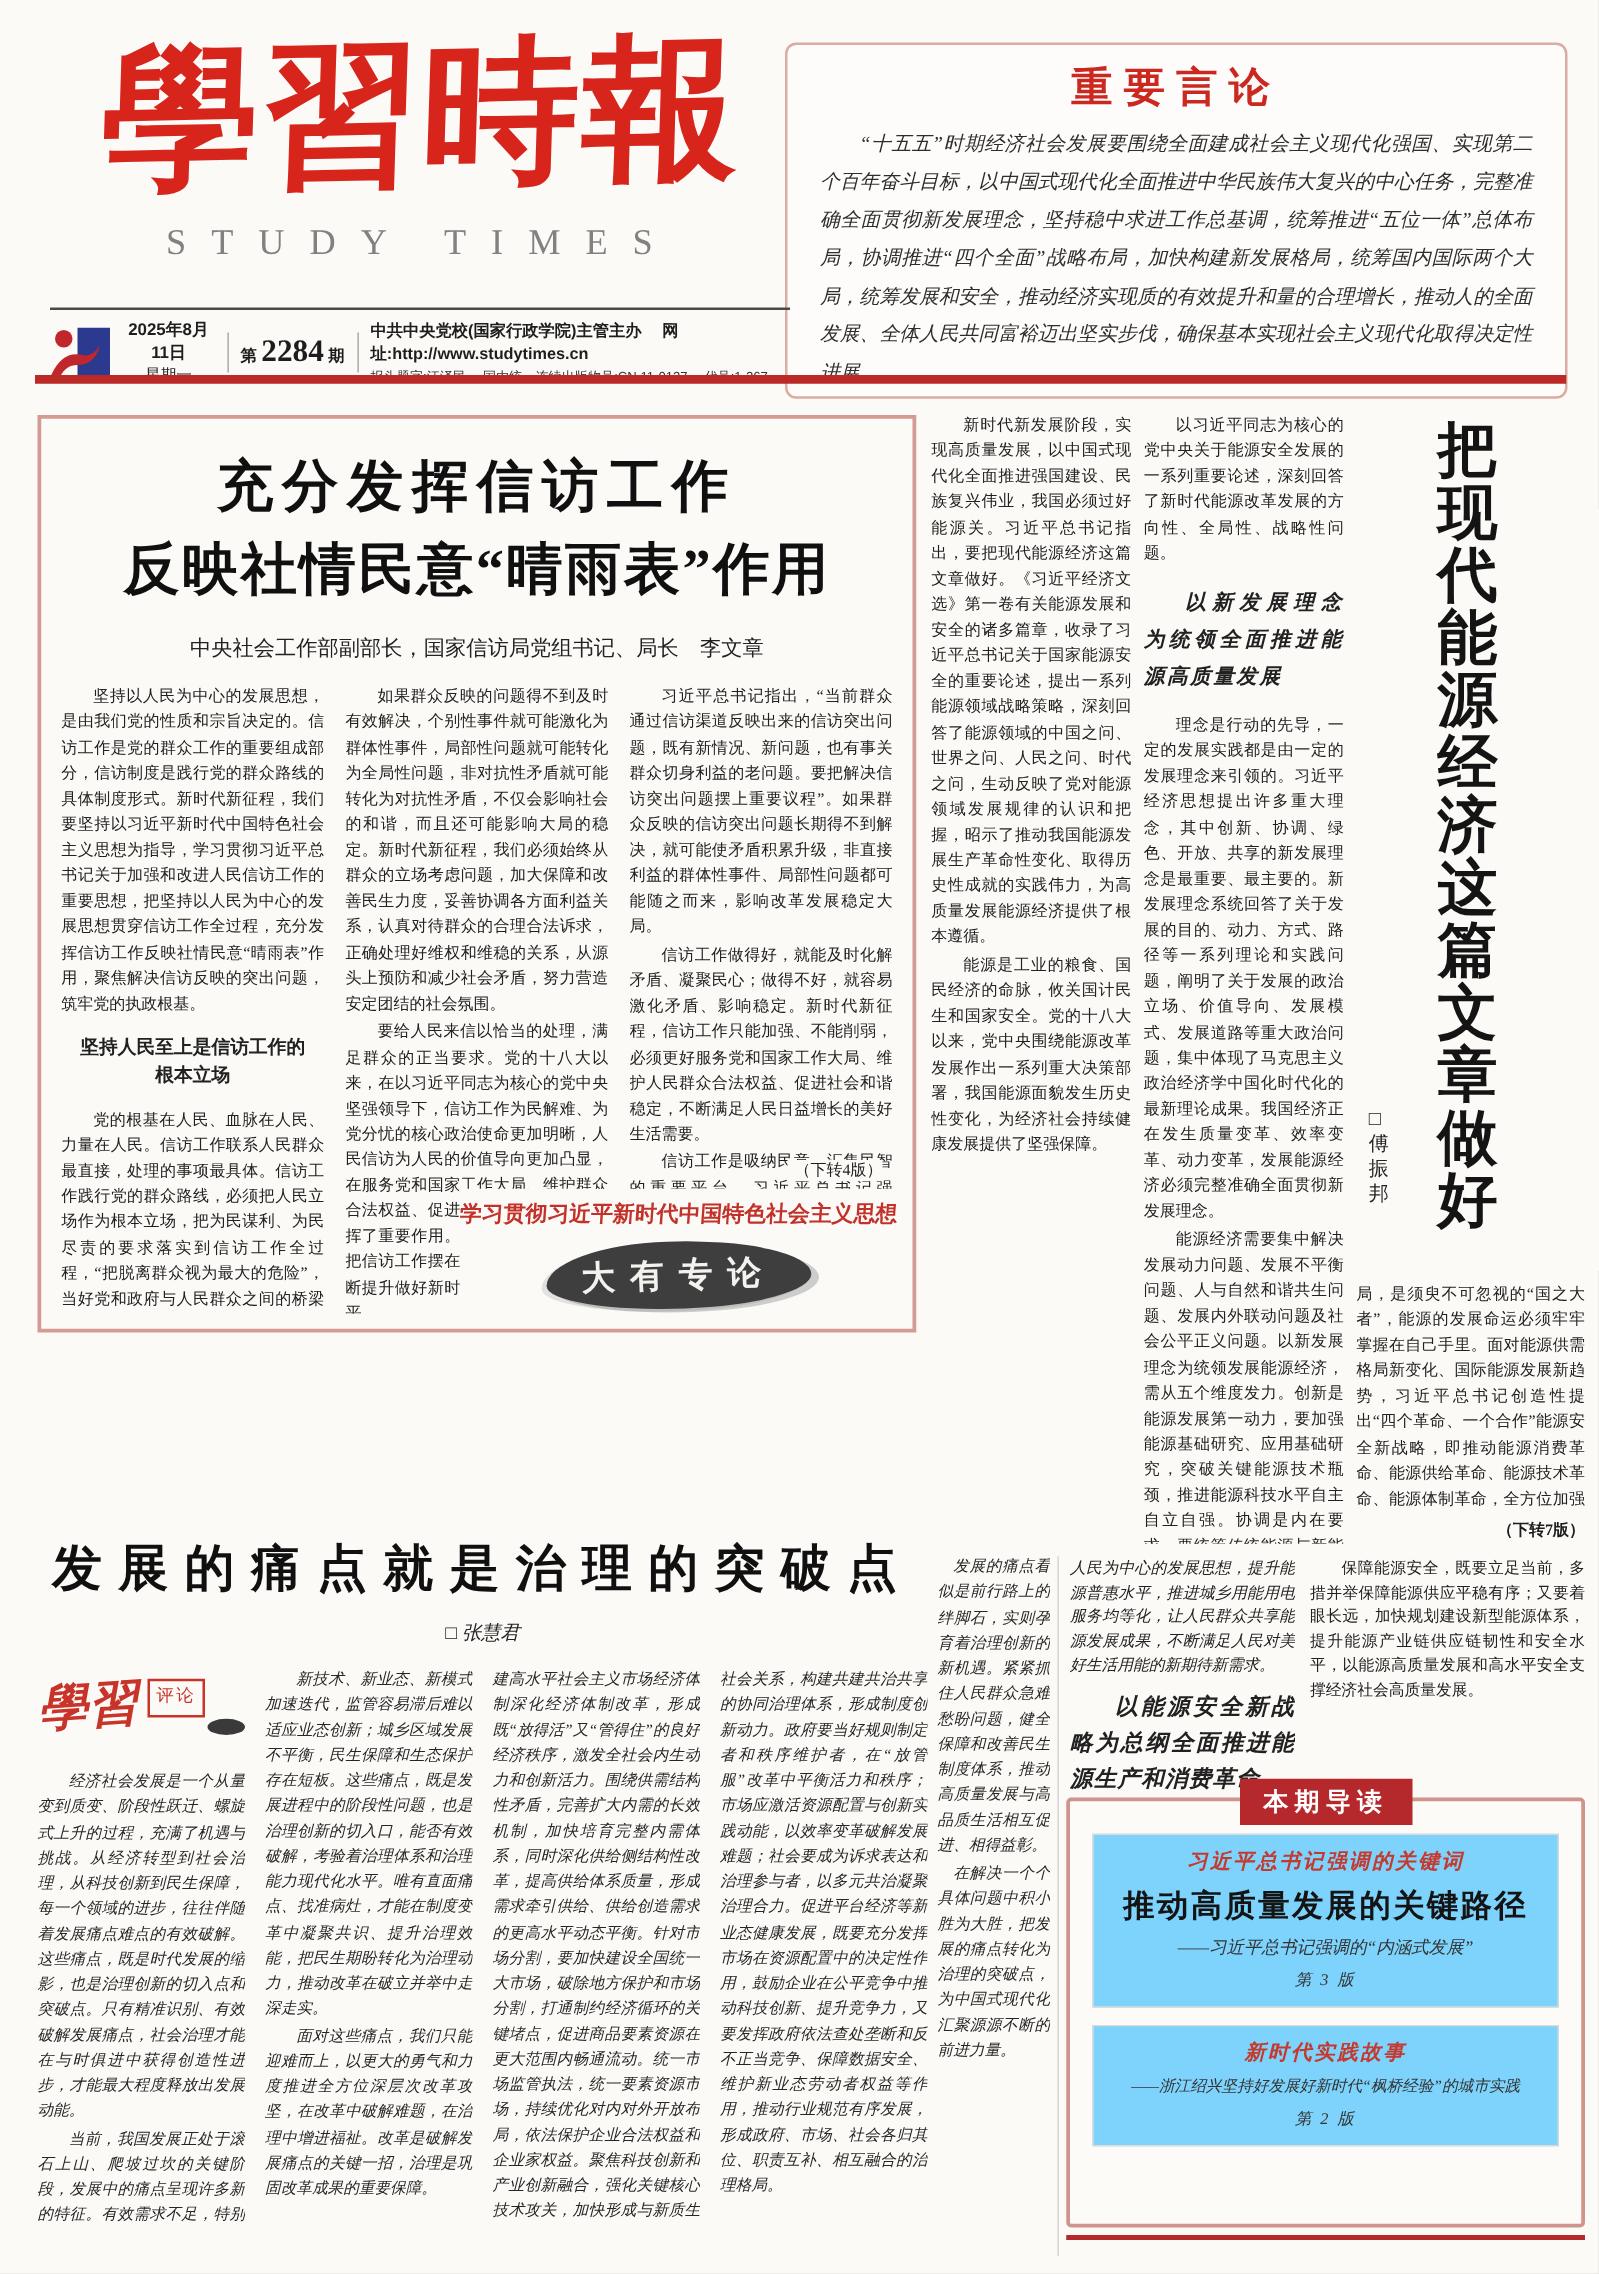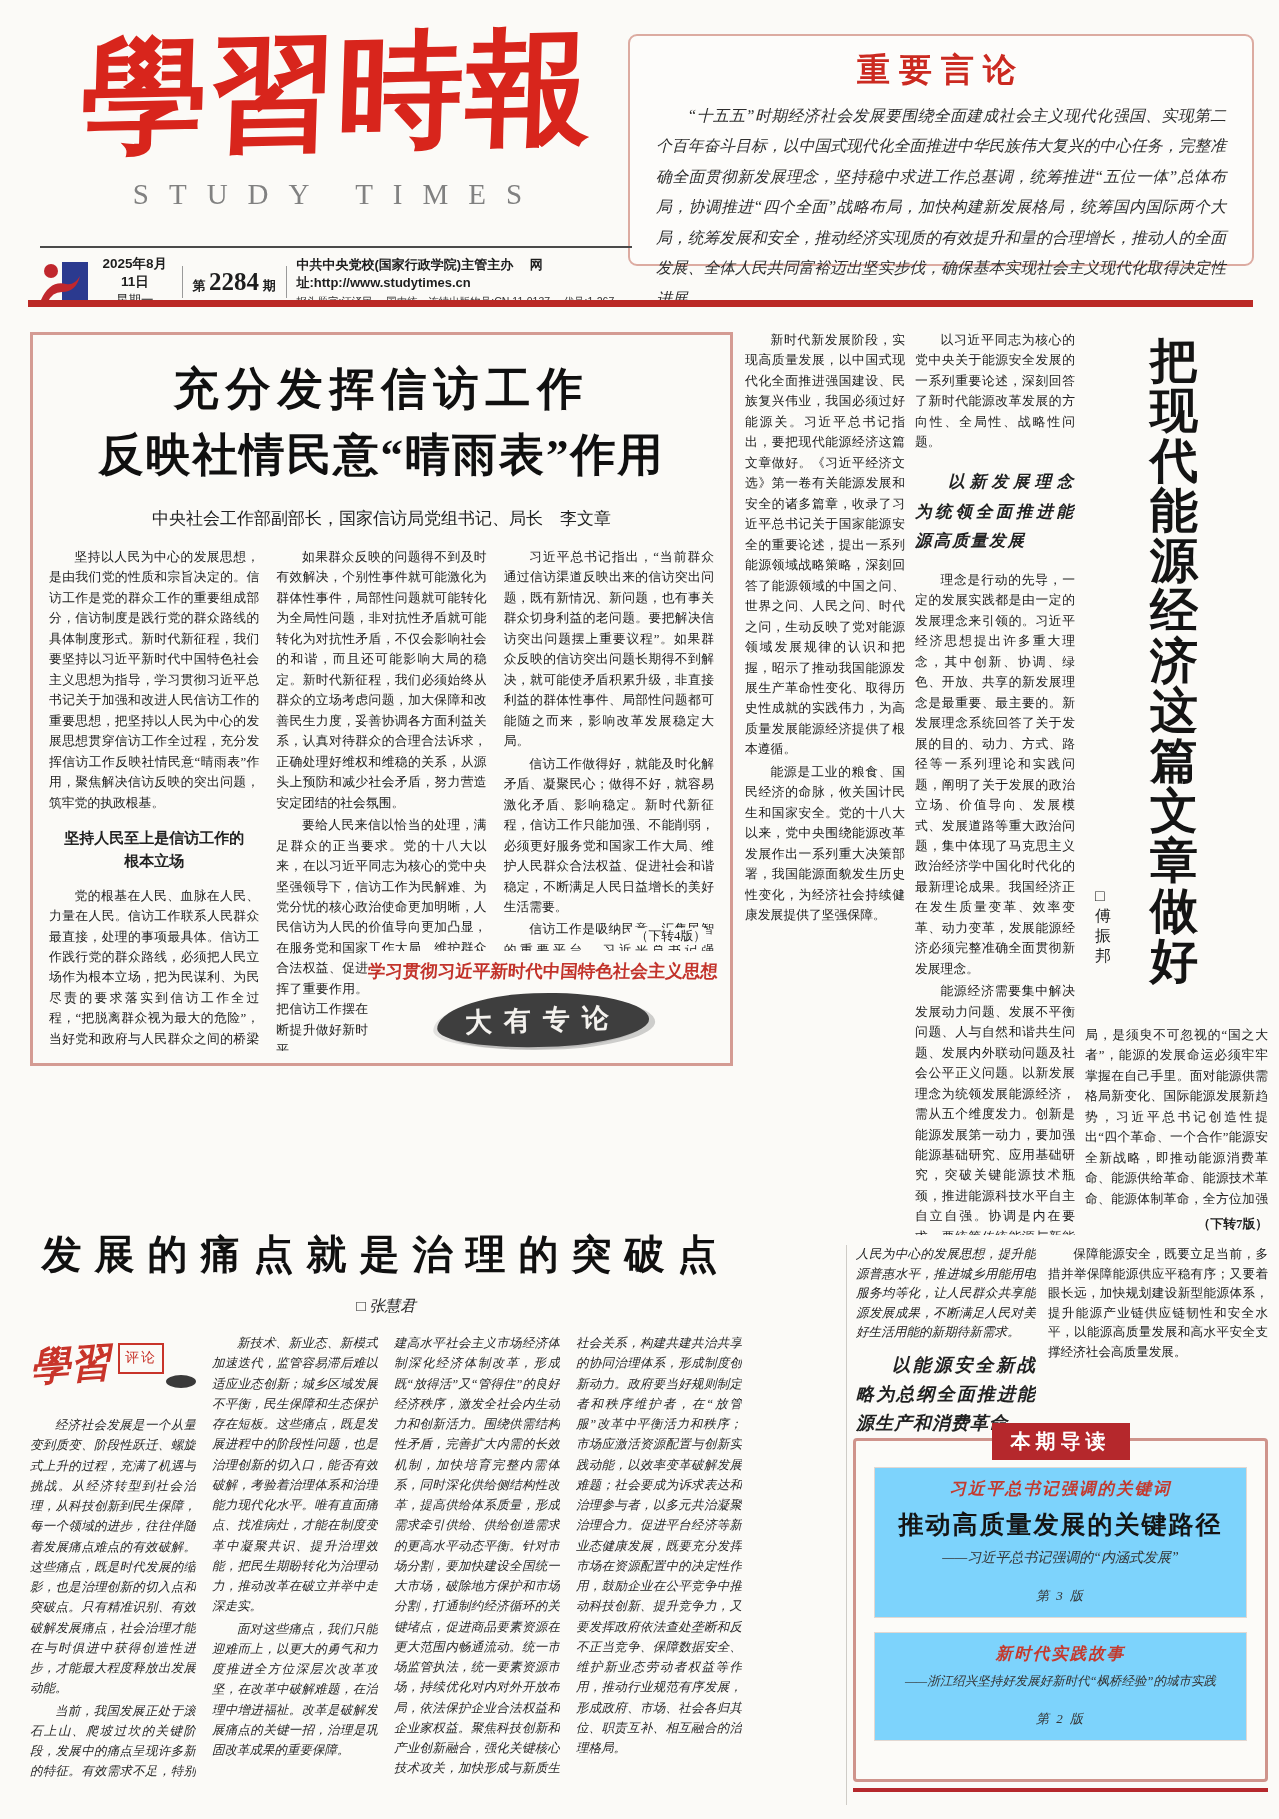--- a/index.html
+++ b/index.html
@@ -5,21 +5,21 @@
   html,body{margin:0;padding:0;background:#dcdad6;}
   .page{position:relative;width:1279px;height:1819px;margin:0 auto;background:#fbfaf7;
         font-family:"Liberation Serif",serif;color:#1d1d1d;overflow:hidden;}
   
   .masthead{position:absolute;left:45px;top:14px;width:585px;text-align:center;}
   .masthead-cn{font-size:126px;line-height:158px;font-weight:bold;color:#d8251c;
                letter-spacing:2px;transform:rotate(-1.2deg) skewX(-3deg);white-space:nowrap;}
   .masthead-en{margin-top:6px;font-size:29px;letter-spacing:20px;color:#818181;
                font-family:"Liberation Serif",serif;}
   
-  .remarks{position:absolute;left:628px;top:34px;width:626px;height:232px;background:#fdfcfa;
+  .remarks{position:absolute;left:628px;top:34px;width:626px;height:285px;background:#fdfcfa;
            border:2px solid #dcab a1;border:2px solid #dcaba1;border-radius:9px;padding:8px 26px;box-sizing:border-box;}
   .remarks-title{text-align:center;color:#cb2920;font-weight:bold;font-size:33px;
                  letter-spacing:9px;font-family:"Liberation Sans",sans-serif;margin:4px 0 8px;}
   .remarks-body{font-size:15.8px;line-height:1.93;text-align:justify;text-indent:2em;
                 font-style:italic;color:#2d2d2d;}
   
   .dateline{position:absolute;left:40px;top:246px;width:592px;border-top:2px solid #4a4a4a;
             padding-top:7px;display:flex;align-items:center;gap:10px;}
   .dl-sep{width:1px;height:32px;background:#9a9a9a;}
   .dl-date{text-align:center;font-family:"Liberation Sans",sans-serif;}
@@ -91,21 +91,21 @@
          border:3px solid #cf948c;border-radius:4px;box-sizing:border-box;background:#fcfbf8;}
   .guide-tag{position:absolute;top:-18px;left:50%;transform:translateX(-50%);
              background:#b5282c;color:#fff;font-family:"Liberation Sans",sans-serif;
              font-weight:bold;font-size:20px;letter-spacing:5px;padding:5px 19px;white-space:nowrap;}
   .guide-item{margin:26px 18px 0;border:1.5px solid #e2d8d2;background:#7dd3fc;
               text-align:center;padding:10px 6px 12px;}
   .guide-item + .guide-item{margin-top:14px;}
   .gi-tag{color:#c43a2e;font-size:16.5px;font-style:italic;font-weight:bold;letter-spacing:2px;}
   .gi-title{margin-top:8px;font-size:25px;font-weight:900;letter-spacing:2px;color:#141414;}
   .gi-sub{margin-top:8px;font-size:14px;font-style:italic;color:#333;}
-  .gi-page{margin-top:20px;font-size:13px;font-style:italic;color:#333;letter-spacing:2px;}
+  .gi-page{margin-top:8px;font-size:13px;font-style:italic;color:#333;letter-spacing:2px;}
   .guide-rule{position:absolute;left:853px;top:1788px;width:415px;height:4px;background:#b5282c;}
 </style>
 </head>
 <body>
 
 <div class="page">
 
   <div class="masthead">
     <div class="masthead-cn">學習時報</div>
     <div class="masthead-en">STUDY TIMES</div>
@@ -232,20 +232,24 @@
       <div class="ccol">
         <p style="text-indent:0;">建高水平社会主义市场经济体制深化经济体制改革，形成既“放得活”又“管得住”的良好经济秩序，激发全社会内生动力和创新活力。围绕供需结构性矛盾，完善扩大内需的长效机制，加快培育完整内需体系，同时深化供给侧结构性改革，提高供给体系质量，形成需求牵引供给、供给创造需求的更高水平动态平衡。针对市场分割，要加快建设全国统一大市场，破除地方保护和市场分割，打通制约经济循环的关键堵点，促进商品要素资源在更大范围内畅通流动。统一市场监管执法，统一要素资源市场，持续优化对内对外开放布局，依法保护企业合法权益和企业家权益。聚焦科技创新和产业创新融合，强化关键核心技术攻关，加快形成与新质生产力发展相适应的新型生产关系。</p>
 
       </div>
       <div class="ccol">
         <p style="text-indent:0;">社会关系，构建共建共治共享的协同治理体系，形成制度创新动力。政府要当好规则制定者和秩序维护者，在“放管服”改革中平衡活力和秩序；市场应激活资源配置与创新实践动能，以效率变革破解发展难题；社会要成为诉求表达和治理参与者，以多元共治凝聚治理合力。促进平台经济等新业态健康发展，既要充分发挥市场在资源配置中的决定性作用，鼓励企业在公平竞争中推动科技创新、提升竞争力，又要发挥政府依法查处垄断和反不正当竞争、保障数据安全、维护新业态劳动者权益等作用，推动行业规范有序发展，形成政府、市场、社会各归其位、职责互补、相互融合的治理格局。</p>
       </div>
     </div>
   </div>
 
+  <div class="comm-col5">
+    <p>发展的痛点看似是前行路上的绊脚石，实则孕育着治理创新的新机遇。紧紧抓住人民群众急难愁盼问题，健全保障和改善民生制度体系，推动高质量发展与高品质生活相互促进、相得益彰。</p>
+    <p>在解决一个个具体问题中积小胜为大胜，把发展的痛点转化为治理的突破点，为中国式现代化汇聚源源不断的前进力量。</p>
+  </div>
   <div class="vdiv"></div>
 
   <div class="guide">
     <div class="guide-tag">本期导读</div>
 
     <div class="guide-item">
       <div class="gi-tag">习近平总书记强调的关键词</div>
       <div class="gi-title">推动高质量发展的关键路径</div>
       <div class="gi-sub">——习近平总书记强调的“内涵式发展”</div>
       <div class="gi-page">第 3 版</div>

